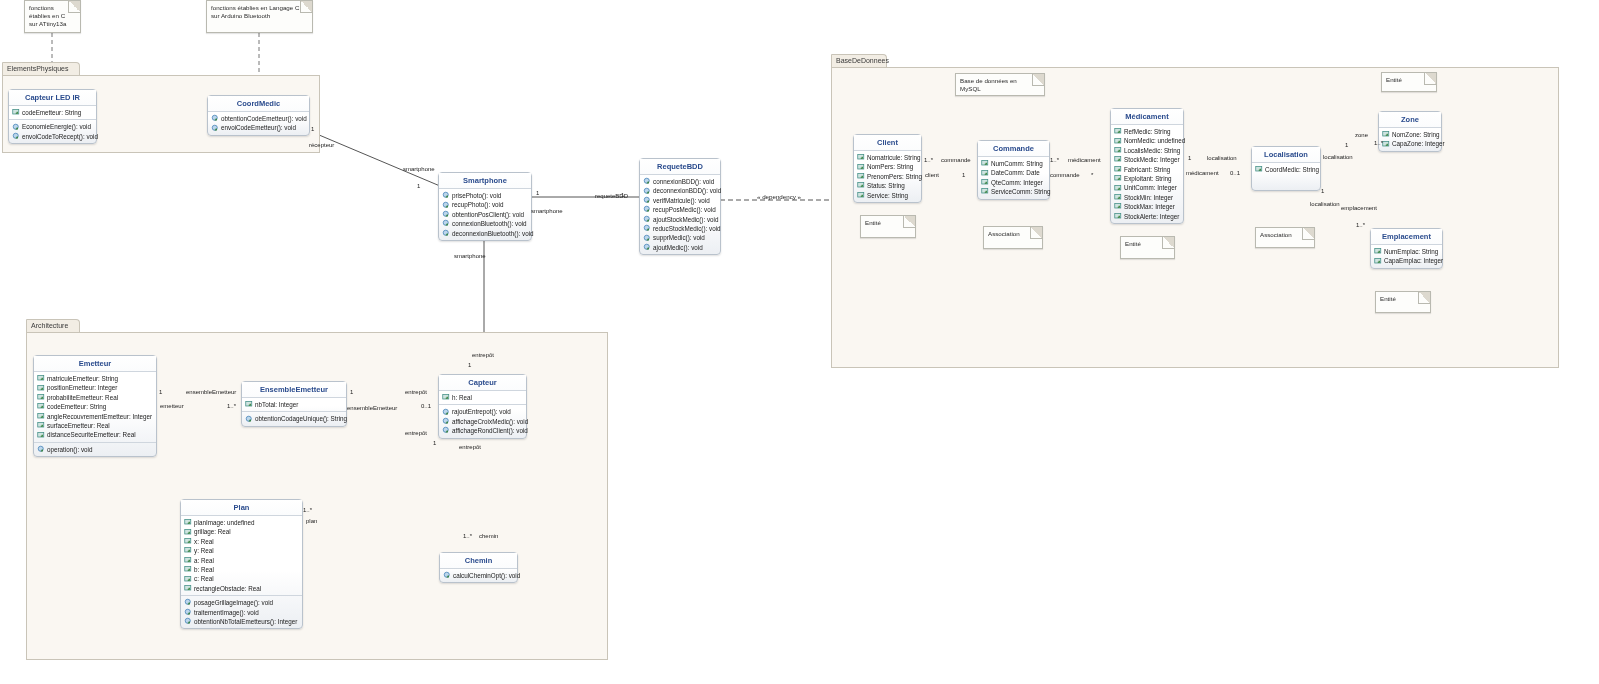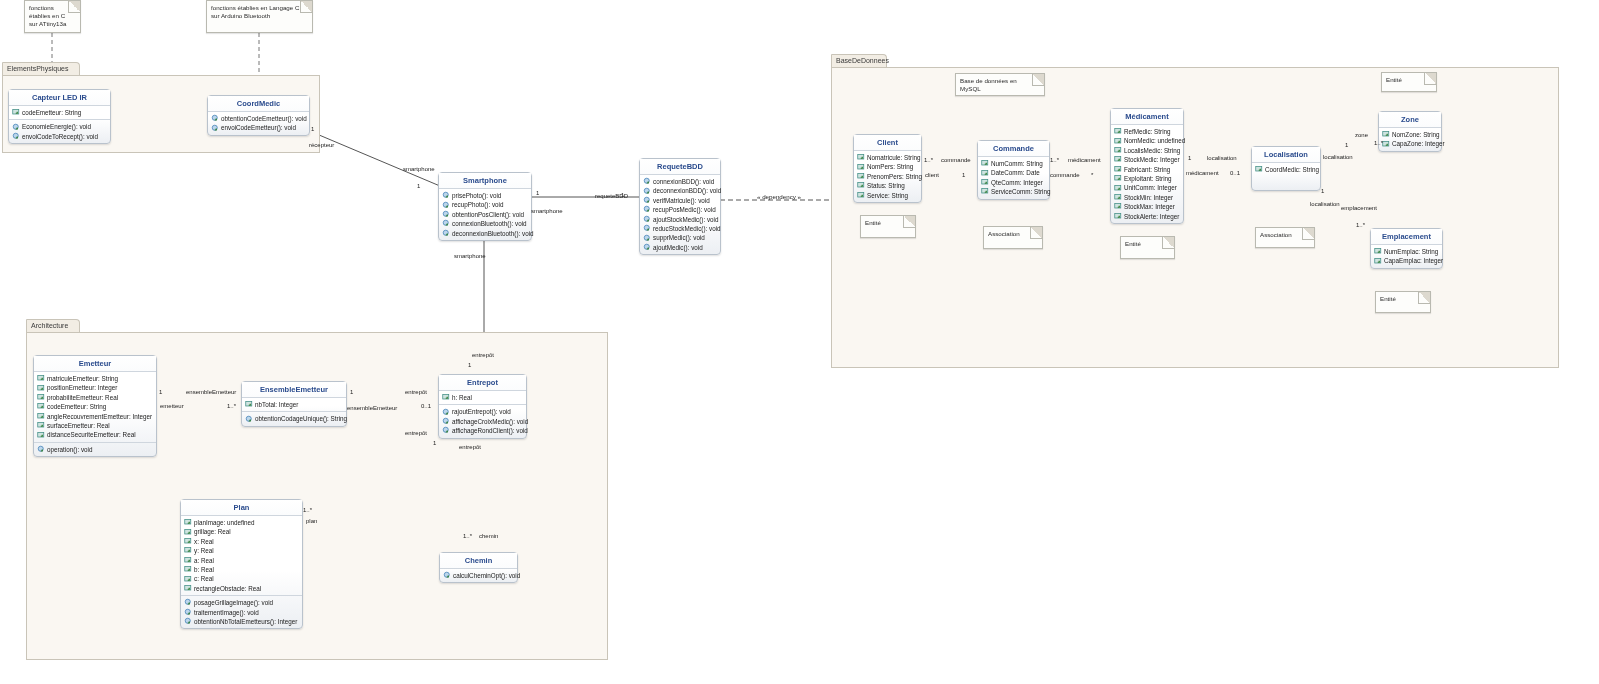--- a/index.html
+++ b/index.html
@@ -146,21 +146,21 @@
   <div class="note" style="left:1381px;top:72px;width:56px;height:20px;">
     <span>Entité</span>
   </div>
   <div class="note" style="left:1255px;top:227px;width:60px;height:21px;">
     <span>Association</span>
   </div>
   <div class="note" style="left:1375px;top:291px;width:56px;height:22px;">
     <span>Entité</span>
   </div>
 
-  <div class="cls" style="left:8px;top:89px;width:103px;">
+  <div class="cls" style="left:8px;top:89px;width:89px;">
     <div class="cls-title">Capteur LED IR</div>
     <div class="sec">
       <div class="mem">
         <svg class="g" viewBox="0 0 12 12">
           <rect x="1" y="2" width="8" height="6" fill="#cfe4e0" stroke="#3f8d84" stroke-width="1"></rect>
           <path d="M5 7 l2 0 0 -2" stroke="#2e7d32" stroke-width="1.6" fill="none"></path>
         </svg>
         <span>codeEmetteur: String</span>
       </div>
     </div>
@@ -385,21 +385,21 @@
           <svg class="g" viewBox="0 0 12 12">
             <circle cx="5" cy="5" r="3.4" fill="#bcd6ec" stroke="#3f7fb5" stroke-width="1"></circle>
             <path d="M5 8 l2 0 0 -2" stroke="#2e7d32" stroke-width="1.6" fill="none"></path>
           </svg>
           <span>obtentionCodageUnique(): String</span>
         </div>
     </div>
   </div>
 
   <div class="cls" style="left:438px;top:374px;width:89px;">
-    <div class="cls-title">Entrepot</div>
+    <div class="cls-title">Capteur</div>
     <div class="sec">
       <div class="mem">
           <svg class="g" viewBox="0 0 12 12">
             <rect x="1" y="2" width="8" height="6" fill="#cfe4e0" stroke="#3f8d84" stroke-width="1"></rect>
             <path d="M5 7 l2 0 0 -2" stroke="#2e7d32" stroke-width="1.6" fill="none"></path>
           </svg>
           <span>h: Real</span>
         </div>
     </div>
     <div class="sec">

